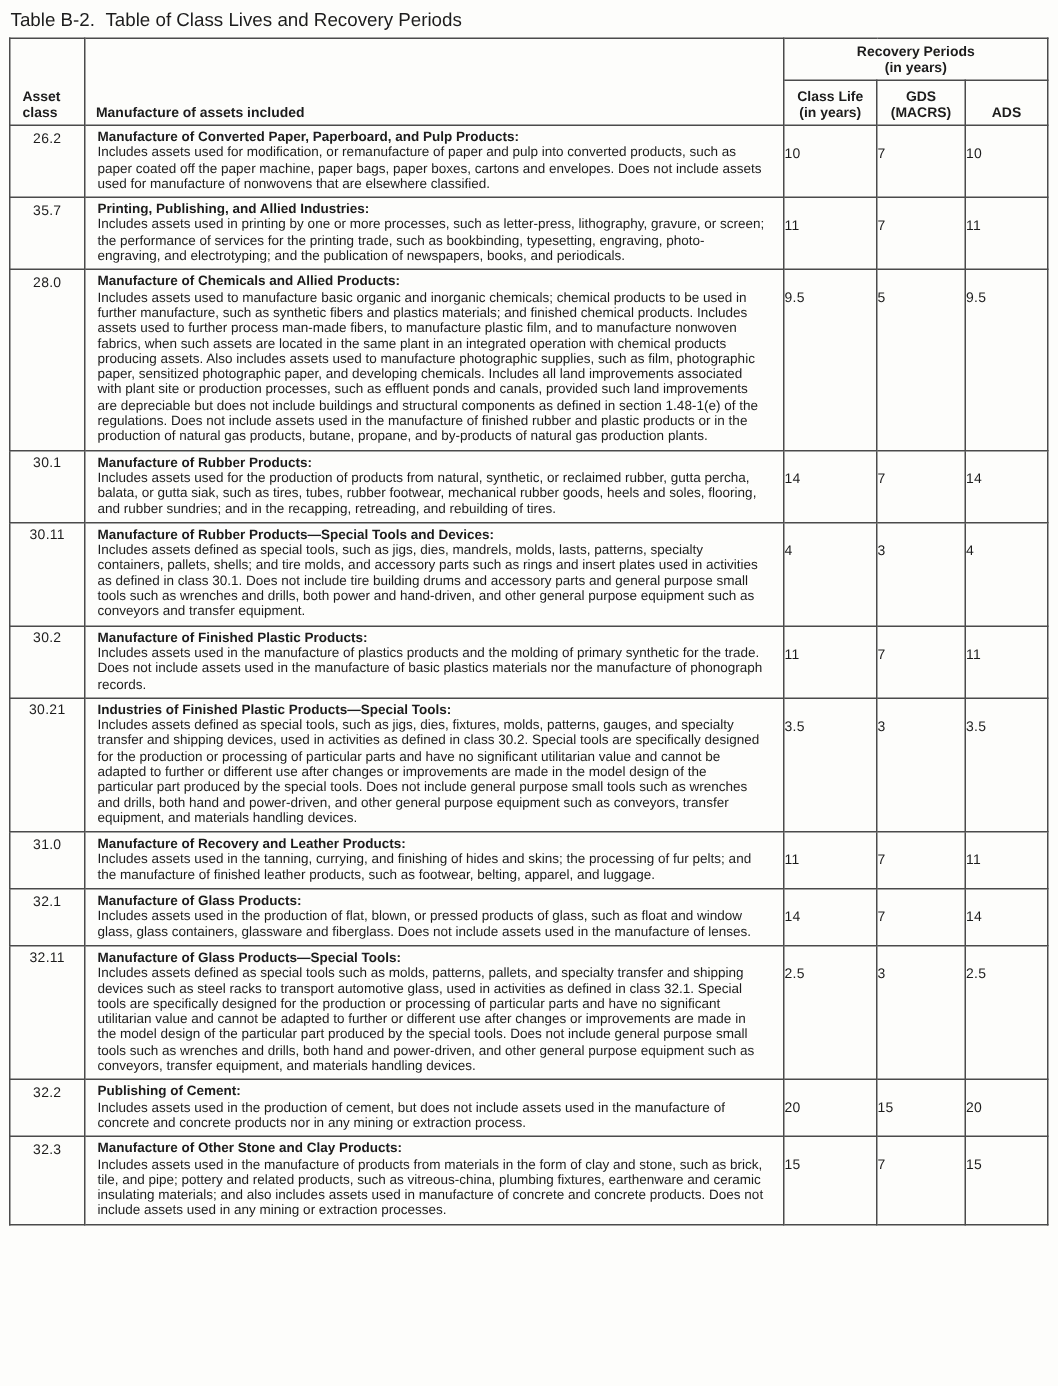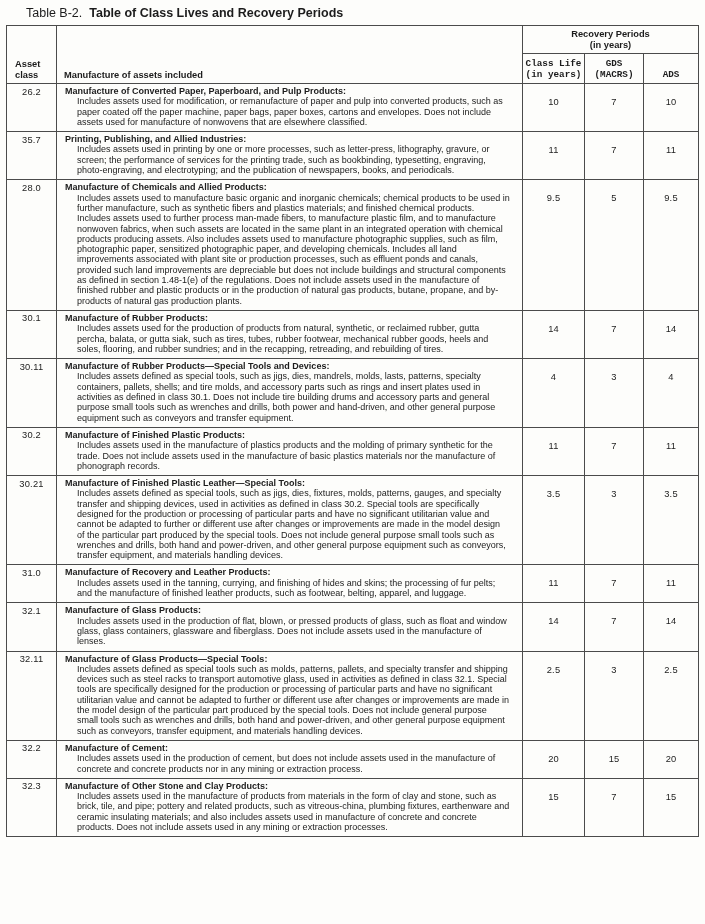--- a/index.html
+++ b/index.html
@@ -13,22 +13,22 @@
     overflow: hidden;
   }
   .page { padding: 5px 6px 0 6px; }
 
   .doc-title {
     font-size: 12.5px;
     line-height: 15px;
     margin: 1px 0 4px 1px;
     white-space: nowrap;
   }
-  .doc-title .prefix { font-weight: normal; margin-right: 7px; margin-left: 19px; }
-  .doc-title .main   { font-weight: bold; }
+  .doc-title .prefix { font-weight: normal; margin-right: 7px; }
+  .doc-title .main   { font-weight: normal; }
 
   table.b2 {
     border-collapse: collapse;
     table-layout: fixed;
     width: 692px;
     font-size: 9px;
     line-height: 10.3px;
     color: #1c1c1c;
   }
   .b2 th, .b2 td {
@@ -55,37 +55,36 @@
     text-align: center;
     vertical-align: middle;
     height: 23px;
     padding: 2px;
   }
   th.h-sub {
     text-align: center;
     vertical-align: bottom;
     height: 24px;
     padding: 2px 1px 3px;
-    font-family: Liberation Mono, monospace;
   }
   th .ln { display: block; }
 
   td.c-code {
     text-align: center;
     padding-top: 2.5px;
     font-size: 9.3px;
     letter-spacing: 0.2px;
   }
   td.c-desc {
     padding: 2px 12px 4px 8px;
   }
   td.c-desc .rt { font-weight: bold; display: block; }
-  td.c-desc .rb { display: block; margin-left: 12px; }
+  td.c-desc .rb { display: block; }
   td.c-num {
-    text-align: center;
+    text-align: left;
     vertical-align: top;
     padding-top: 13px;
     font-size: 9.3px;
     letter-spacing: 0.2px;
   }
 </style>
 </head>
 <body>
 
 <div class="page">
@@ -187,21 +186,21 @@
             <span class="rb">Includes assets used in the manufacture of plastics products and the molding of primary synthetic for the trade. Does not include assets used in the manufacture of basic plastics materials nor the manufacture of phonograph records.</span>
           </td>
         <td class="c-num">11</td>
         <td class="c-num">7</td>
         <td class="c-num">11</td>
       </tr>
 
       <tr>
         <td class="c-code">30.21</td>
         <td class="c-desc">
-            <span class="rt">Manufacture of Finished Plastic Leather—Special Tools:</span>
+            <span class="rt">Industries of Finished Plastic Products—Special Tools:</span>
             <span class="rb">Includes assets defined as special tools, such as jigs, dies, fixtures, molds, patterns, gauges, and specialty transfer and shipping devices, used in activities as defined in class 30.2. Special tools are specifically designed for the production or processing of particular parts and have no significant utilitarian value and cannot be adapted to further or different use after changes or improvements are made in the model design of the particular part produced by the special tools. Does not include general purpose small tools such as wrenches and drills, both hand and power-driven, and other general purpose equipment such as conveyors, transfer equipment, and materials handling devices.</span>
           </td>
         <td class="c-num">3.5</td>
         <td class="c-num">3</td>
         <td class="c-num">3.5</td>
       </tr>
 
       <tr>
         <td class="c-code">31.0</td>
         <td class="c-desc">
@@ -231,21 +230,21 @@
             <span class="rb">Includes assets defined as special tools such as molds, patterns, pallets, and specialty transfer and shipping devices such as steel racks to transport automotive glass, used in activities as defined in class 32.1. Special tools are specifically designed for the production or processing of particular parts and have no significant utilitarian value and cannot be adapted to further or different use after changes or improvements are made in the model design of the particular part produced by the special tools. Does not include general purpose small tools such as wrenches and drills, both hand and power-driven, and other general purpose equipment such as conveyors, transfer equipment, and materials handling devices.</span>
           </td>
         <td class="c-num">2.5</td>
         <td class="c-num">3</td>
         <td class="c-num">2.5</td>
       </tr>
 
       <tr>
         <td class="c-code">32.2</td>
         <td class="c-desc">
-            <span class="rt">Manufacture of Cement:</span>
+            <span class="rt">Publishing of Cement:</span>
             <span class="rb">Includes assets used in the production of cement, but does not include assets used in the manufacture of concrete and concrete products nor in any mining or extraction process.</span>
           </td>
         <td class="c-num">20</td>
         <td class="c-num">15</td>
         <td class="c-num">20</td>
       </tr>
 
       <tr>
         <td class="c-code">32.3</td>
         <td class="c-desc">

